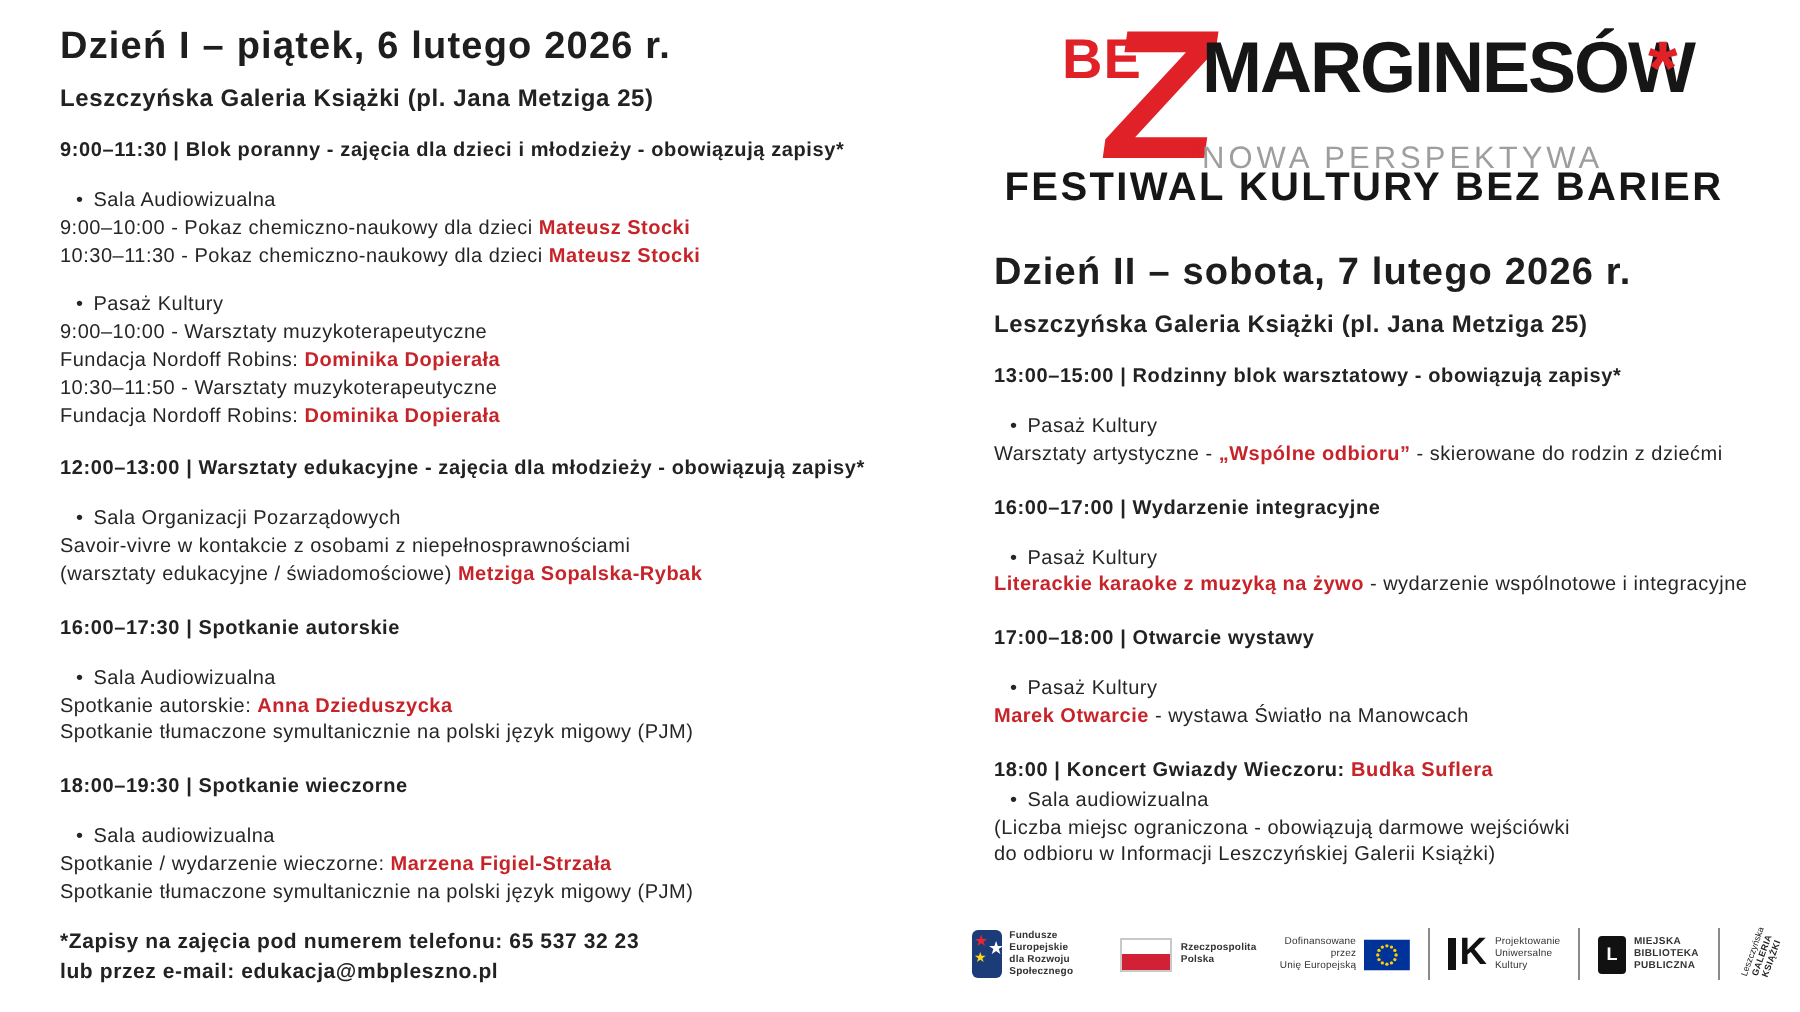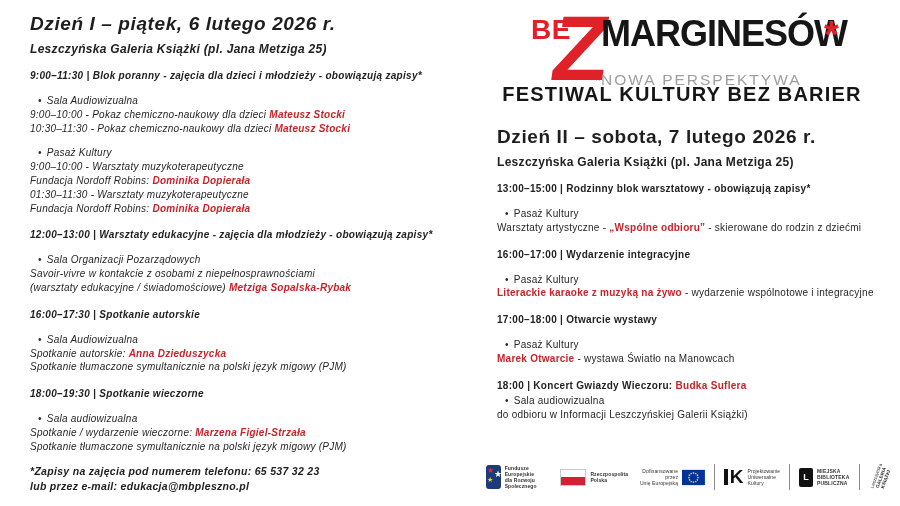--- a/index.html
+++ b/index.html
@@ -2,21 +2,21 @@
 <html><head>
 <meta charset="utf-8">
 <style>
   html,body{margin:0;padding:0;}
   body{
     width:900px;height:506px;position:relative;background:#ffffff;
     font-family:"Liberation Sans",sans-serif;color:#222;overflow:hidden;
   }
   
   .col{position:absolute;top:12px;}
-  .col-left{left:30px;width:445px;font-style:italic;}
+  .col-left{left:30px;width:445px;}
   .col-right{left:497px;top:8px;width:400px;}
   .day-title{font-size:19px;font-weight:700;letter-spacing:.6px;color:#1e1e1e;line-height:24px;white-space:nowrap;}
   .venue{font-size:12px;font-weight:700;letter-spacing:.3px;margin-top:6px;line-height:14px;white-space:nowrap;}
   .block{margin-top:13px;}
   .block-header{font-size:10px;line-height:14px;letter-spacing:.3px;white-space:nowrap;}
   .block-header .seg{font-weight:700;margin-top:48px;}
   .group{margin-top:11px;}
   .group.tight{margin-top:1px;}
   .line{font-size:10px;line-height:13.8px;letter-spacing:.25px;white-space:nowrap;color:#262626;}
   .loc{padding-left:8px;}
@@ -70,21 +70,21 @@
         <div class="block-header"><span class="seg">9:00–11:30 | Blok poranny - zajęcia dla dzieci i młodzieży - obowiązują zapisy*</span></div>
         <div class="group">
           <div class="line loc"><span class="bullet">•</span>Sala Audiowizualna</div>
           <div class="line"><span class="seg">9:00–10:00 - Pokaz chemiczno-naukowy dla dzieci </span><span class="seg red">Mateusz Stocki</span></div>
           <div class="line"><span class="seg">10:30–11:30 - Pokaz chemiczno-naukowy dla dzieci </span><span class="seg red">Mateusz Stocki</span></div>
         </div>
         <div class="group">
           <div class="line loc"><span class="bullet">•</span>Pasaż Kultury</div>
           <div class="line"><span class="seg">9:00–10:00 - Warsztaty muzykoterapeutyczne</span></div>
           <div class="line"><span class="seg">Fundacja Nordoff Robins: </span><span class="seg red">Dominika Dopierała</span></div>
-          <div class="line"><span class="seg">01:30–11:30 - Warsztaty muzykoterapeutyczne</span></div>
+          <div class="line"><span class="seg">10:30–11:50 - Warsztaty muzykoterapeutyczne</span></div>
           <div class="line"><span class="seg">Fundacja Nordoff Robins: </span><span class="seg red">Dominika Dopierała</span></div>
         </div>
       </div>
       <div class="block">
         <div class="block-header"><span class="seg">12:00–13:00 | Warsztaty edukacyjne - zajęcia dla młodzieży - obowiązują zapisy*</span></div>
         <div class="group">
           <div class="line loc"><span class="bullet">•</span>Sala Organizacji Pozarządowych</div>
           <div class="line"><span class="seg">Savoir-vivre w kontakcie z osobami z niepełnosprawnościami</span></div>
           <div class="line"><span class="seg">(warsztaty edukacyjne / świadomościowe) </span><span class="seg red">Metziga Sopalska-Rybak</span></div>
         </div>
@@ -142,20 +142,21 @@
         <div class="block-header"><span class="seg">17:00–18:00 | Otwarcie wystawy</span></div>
         <div class="group">
           <div class="line loc"><span class="bullet">•</span>Pasaż Kultury</div>
           <div class="line"><span class="seg red">Marek Otwarcie</span><span class="seg"> - wystawa Światło na Manowcach</span></div>
         </div>
       </div>
       <div class="block">
         <div class="block-header"><span class="seg">18:00 | Koncert Gwiazdy Wieczoru: </span><span class="seg red">Budka Suflera</span></div>
         <div class="group tight">
           <div class="line loc"><span class="bullet">•</span>Sala audiowizualna</div>
+          <div class="line"><span class="seg">(Liczba miejsc ograniczona - obowiązują darmowe wejściówki</span></div>
           <div class="line"><span class="seg">do odbioru w Informacji Leszczyńskiej Galerii Książki)</span></div>
         </div>
       </div>
     </div>
 </div>
 
 <div class="partners">
   <div class="p-item">
     <div class="euf-box">
       <span class="st r">★</span>

